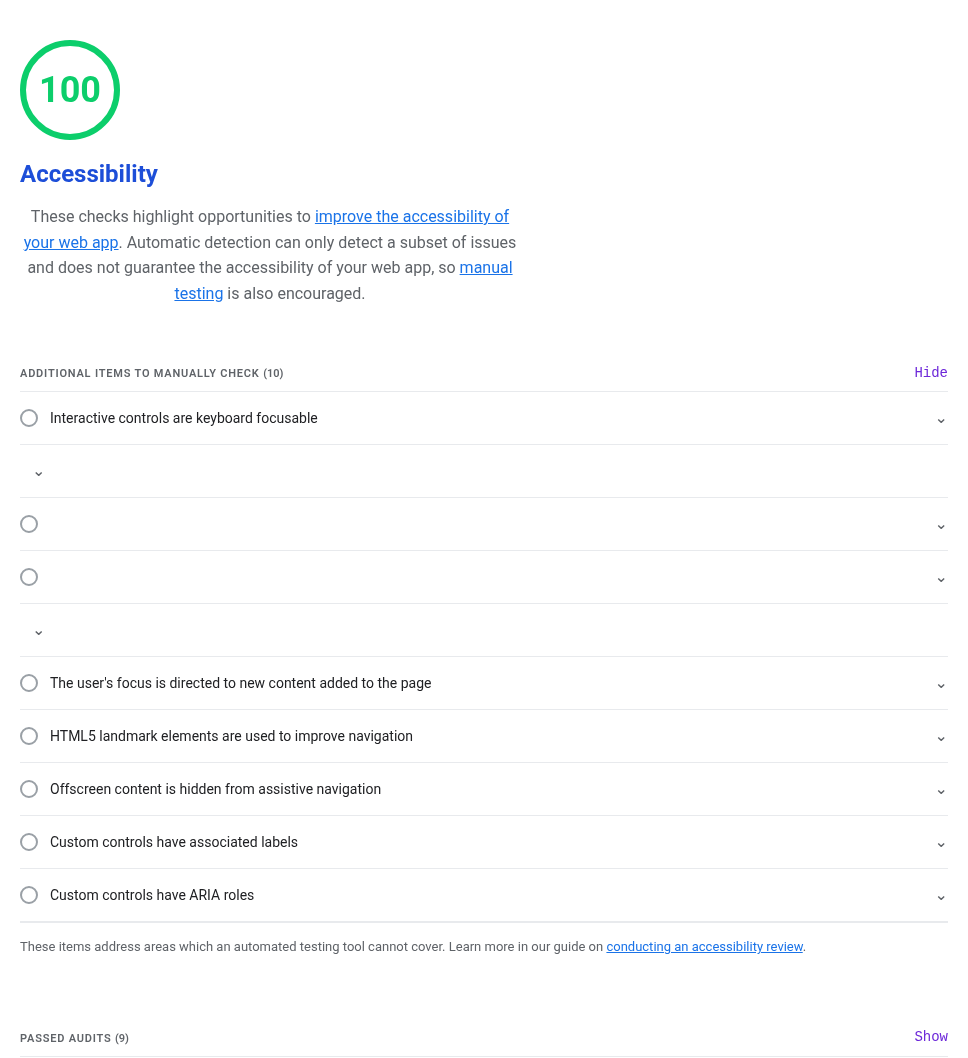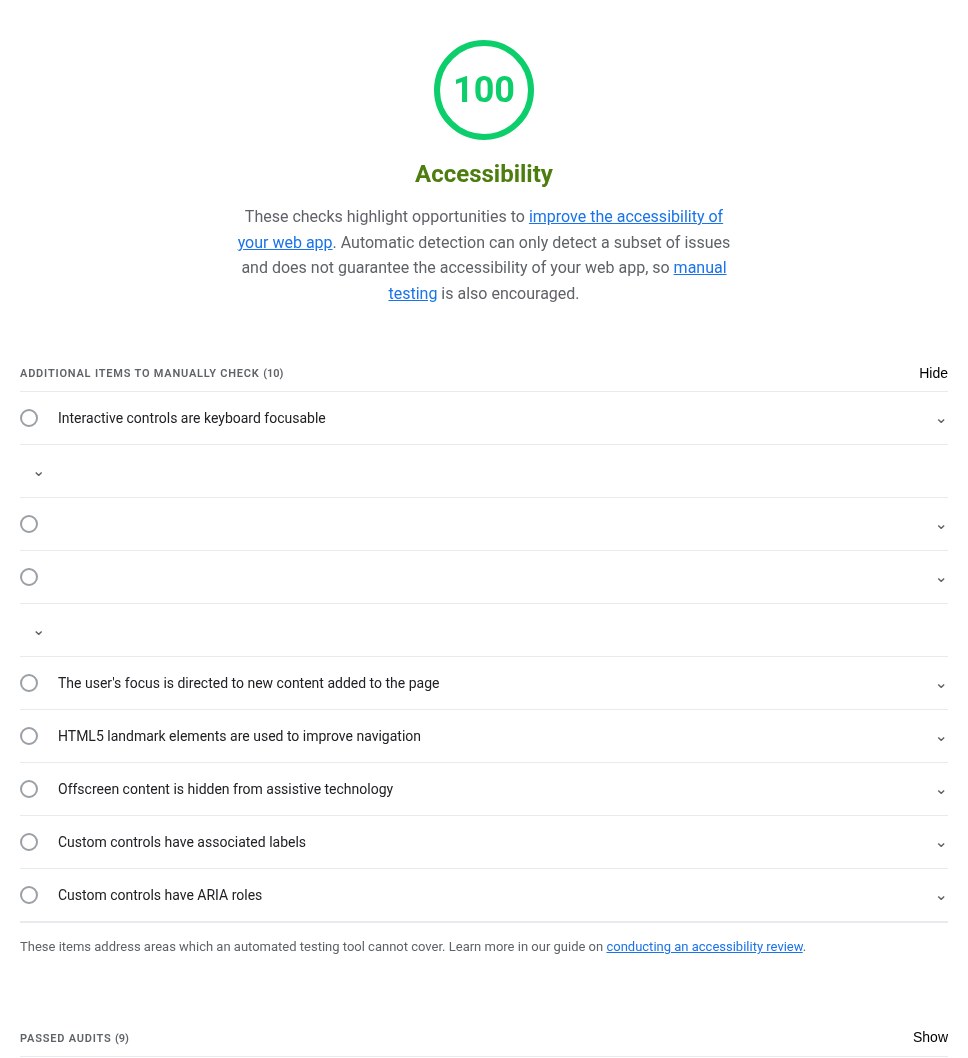--- a/index.html
+++ b/index.html
@@ -19,21 +19,20 @@
     .page-container {
       max-width: 968px;
       margin: 0 auto;
       padding: 40px 20px;
     }
 
     
     .score-section {
       display: flex;
       flex-direction: column;
-      align-items: center;
       margin-bottom: 28px;
     }
 
     .score-circle {
       width: 100px;
       height: 100px;
       border-radius: 50%;
       border: 6px solid #0cce6b;
       display: flex;
       align-items: center;
@@ -43,21 +42,21 @@
 
     .score-number {
       font-size: 36px;
       font-weight: 700;
       color: #0cce6b;
     }
 
     .score-title {
       font-size: 24px;
       font-weight: 700;
-      color: #4d7c0f;
+      color: #1d4ed8;
       margin-bottom: 12px;
     }
 
     .score-description {
       text-align: center;
       color: #5f6368;
       font-size: 16px;
       max-width: 500px;
       line-height: 1.6;
     }
@@ -86,45 +85,45 @@
     }
 
     .section-count {
       color: #5f6368;
       font-size: 11px;
       font-weight: 600;
     }
 
     .section-toggle {
       font-size: 14px;
-      color: #000000;
+      color: #6d28d9;
       cursor: pointer;
       background: none;
       border: none;
-      font-family: Liberation Sans, sans-serif;
+      font-family: Liberation Mono, monospace;
     }
 
     
     .audit-list {
       border-top: 1px solid #e8eaed;
     }
 
     .audit-item {
       display: flex;
       align-items: center;
       justify-content: space-between;
       padding: 14px 0;
       border-bottom: 1px solid #e8eaed;
       cursor: pointer;
     }
 
     .audit-left {
       display: flex;
       align-items: center;
-      gap: 20px;
+      gap: 12px;
       flex: 1;
     }
 
     .audit-icon {
       width: 18px;
       height: 18px;
       border-radius: 50%;
       border: 2px solid #9aa0a6;
       flex-shrink: 0;
       display: flex;
@@ -236,21 +235,21 @@
         <div class="audit-left">
           <div class="audit-icon"></div>
           <span class="audit-label">HTML5 landmark elements are used to improve navigation</span>
         </div>
         <span class="chevron-icon">⌄</span>
       </div>
 
       <div class="audit-item">
         <div class="audit-left">
           <div class="audit-icon"></div>
-          <span class="audit-label">Offscreen content is hidden from assistive technology</span>
+          <span class="audit-label">Offscreen content is hidden from assistive navigation</span>
         </div>
         <span class="chevron-icon">⌄</span>
       </div>
 
       <div class="audit-item">
         <div class="audit-left">
           <div class="audit-icon"></div>
           <span class="audit-label">Custom controls have associated labels</span>
         </div>
         <span class="chevron-icon">⌄</span>

